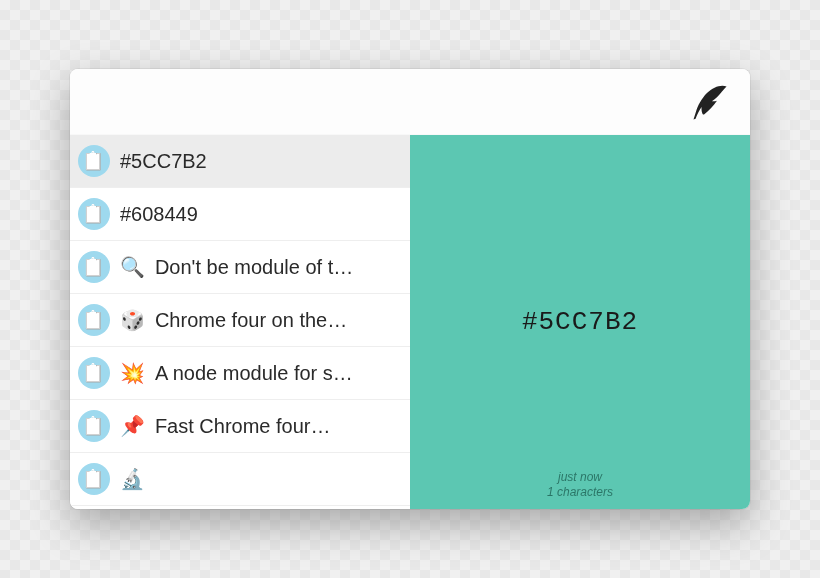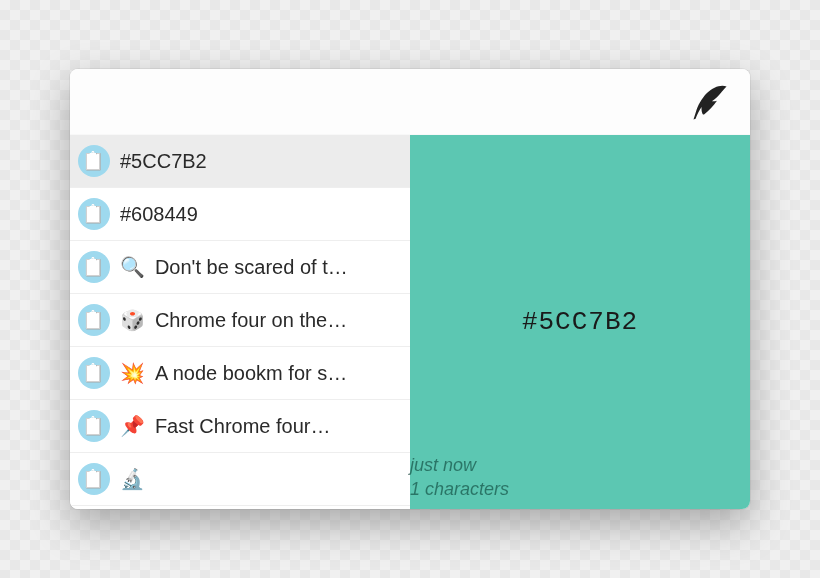--- a/index.html
+++ b/index.html
@@ -105,21 +105,22 @@
     font-family: "Menlo", "Courier New", monospace;
     font-size: 26px;
     color: #1a1a1a;
     letter-spacing: 1px;
   }
   .meta {
     position: absolute;
     bottom: 8px;
     left: 0;
     right: 0;
-    font-size: 18px;
+    text-align: center;
+    font-size: 12px;
     font-style: italic;
     color: rgba(0,50,40,0.55);
     line-height: 1.3;
   }
 </style>
 </head>
 <body>
 
 <div class="window">
 
@@ -147,37 +148,37 @@
             <span class="clip-glyph">📋</span>
           </span>
         <span class="label">#608449</span>
       </div>
 
       <div class="row">
         <span class="clip-icon">
             <span class="clip-glyph">📋</span>
           </span>
         <span class="emoji">🔍</span>
-        <span class="label">Don't be scared of t…</span>
+        <span class="label">Don't be module of t…</span>
       </div>
 
       <div class="row">
         <span class="clip-icon">
             <span class="clip-glyph">📋</span>
           </span>
         <span class="emoji">🎲</span>
         <span class="label">Chrome four on the…</span>
       </div>
 
       <div class="row">
         <span class="clip-icon">
             <span class="clip-glyph">📋</span>
           </span>
         <span class="emoji">💥</span>
-        <span class="label">A node bookm for s…</span>
+        <span class="label">A node module for s…</span>
       </div>
 
       <div class="row">
         <span class="clip-icon">
             <span class="clip-glyph">📋</span>
           </span>
         <span class="emoji">📌</span>
         <span class="label">Fast Chrome four…</span>
       </div>
 

